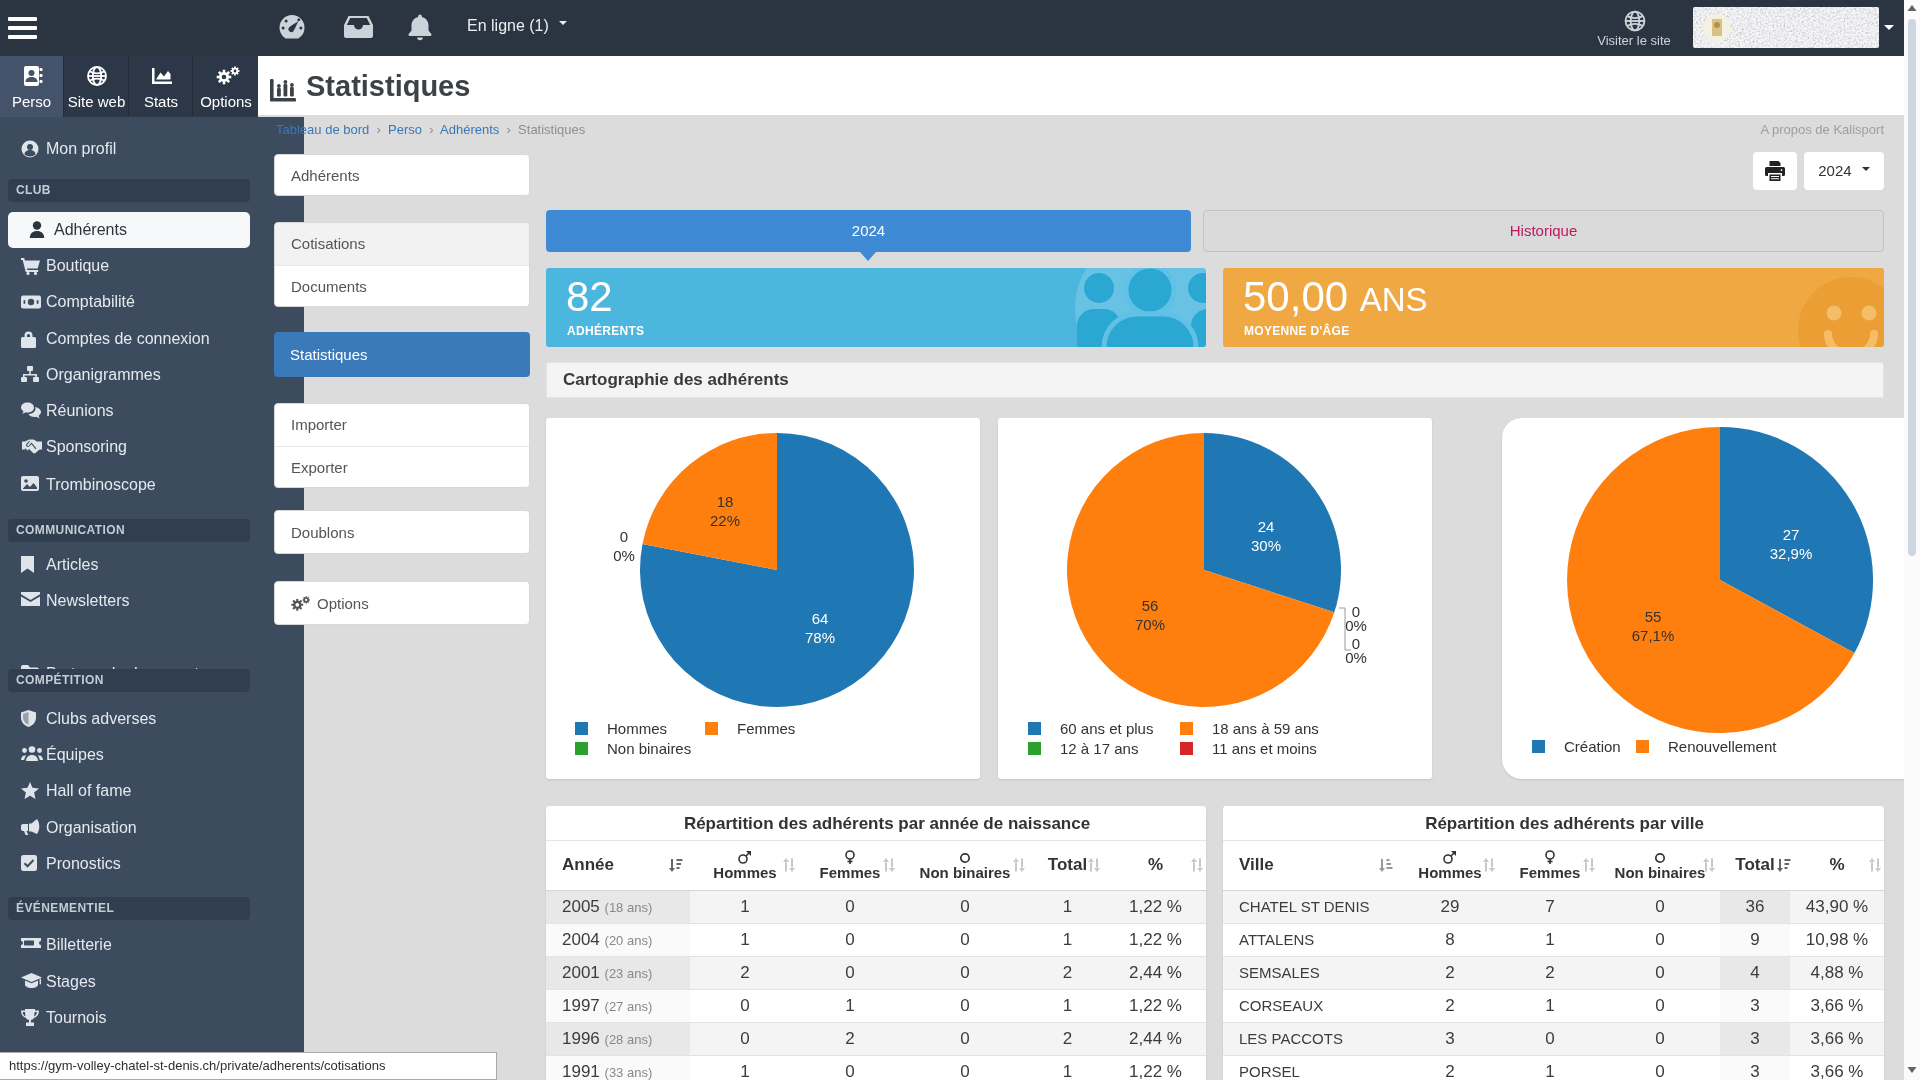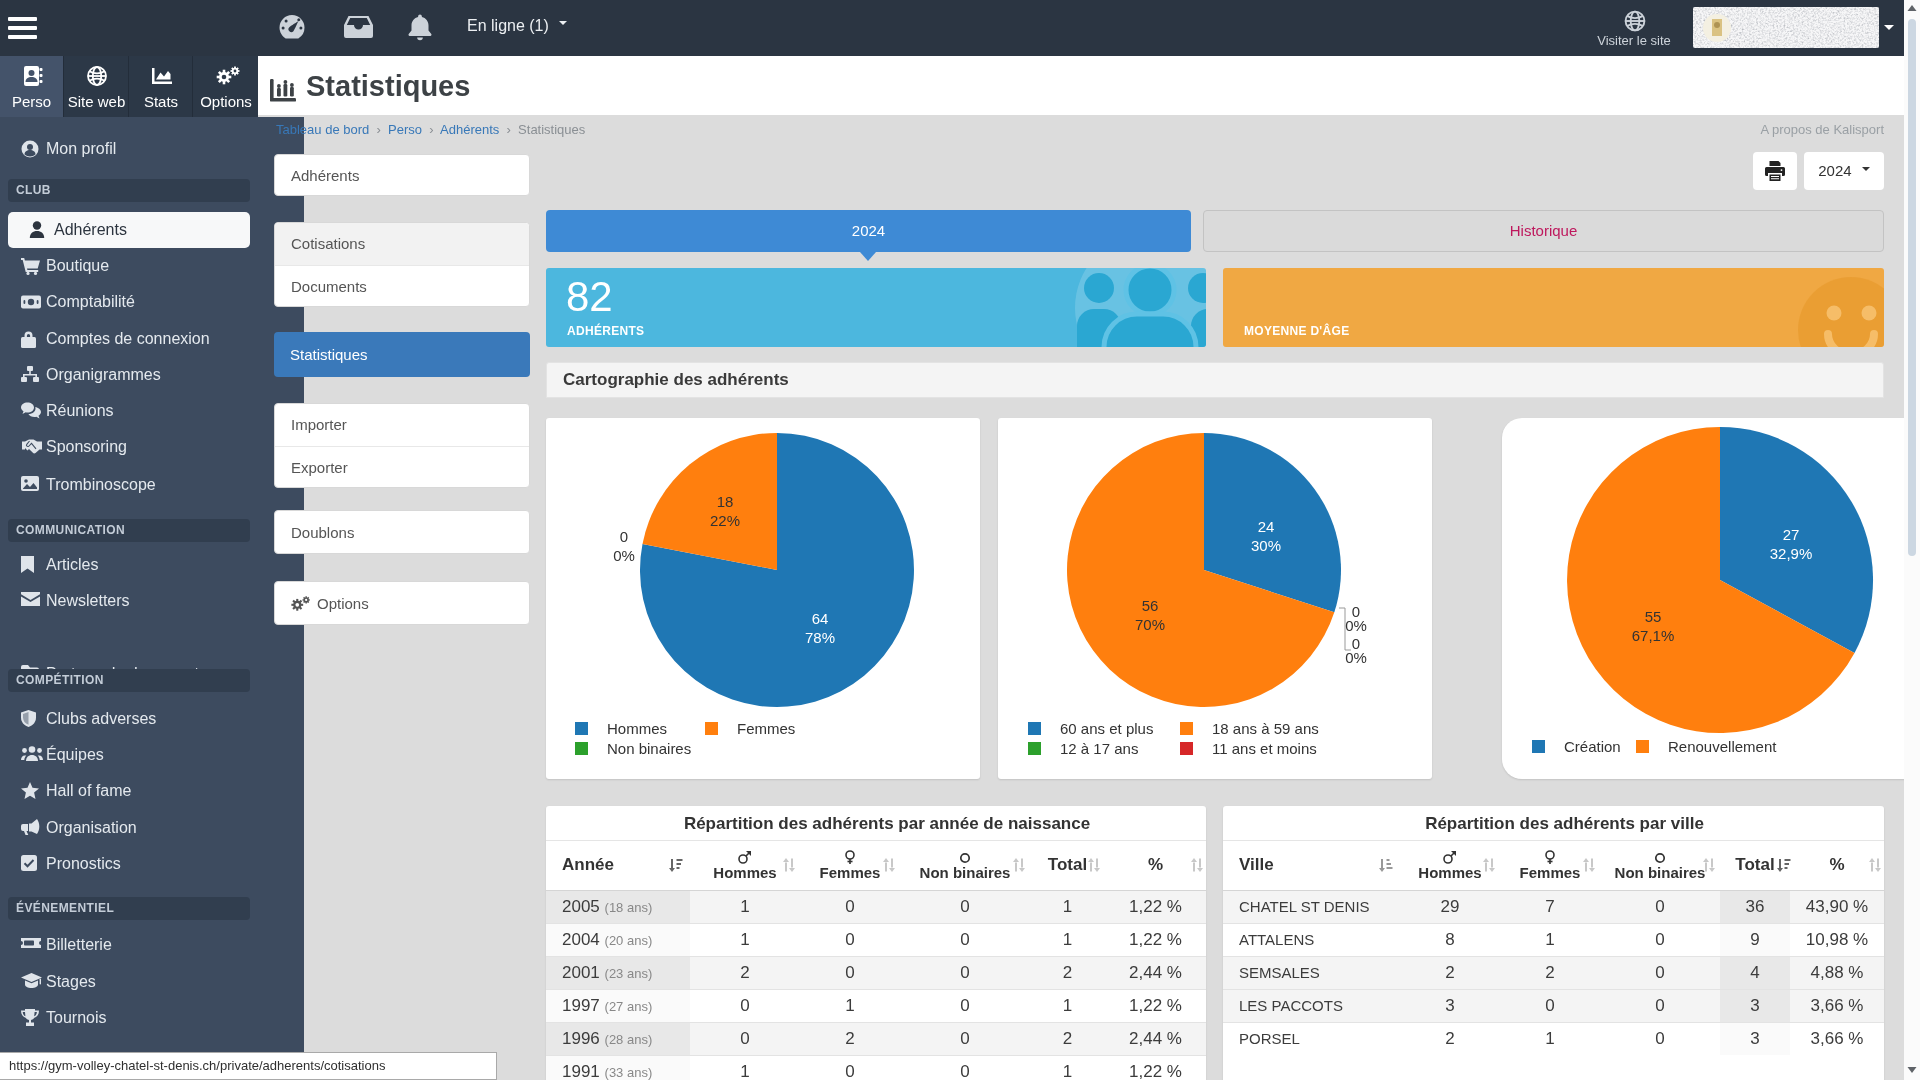--- a/index.html
+++ b/index.html
@@ -417,20 +417,21 @@
 </div>
 <div class="statbox" id="statorange">
   <svg class="abs" style="left:0;top:0;" width="661" height="79">
     <circle cx="628" cy="62" r="53" fill="#e29120" opacity="0.42"></circle>
     <g fill="#f6bd68">
       <circle cx="611" cy="45" r="7.5"></circle>
       <circle cx="646" cy="45" r="7.5"></circle>
     </g>
     <path d="M605 66 a23 21 0 0 0 46 0" fill="none" stroke="#f6bd68" stroke-width="8" stroke-linecap="round"></path>
   </svg>
+  <div class="statnum">50,00 <span style="font-size:33px;">ANS</span></div>
     <div class="statlbl">MOYENNE D'ÂGE</div>
 </div>
 <div id="cartohead">Cartographie des adhérents</div>
 <div class="piebox" id="pie1">
 <svg width="434" height="361" font-size="15" font-family="Liberation Sans, sans-serif">
   <path d="M231,152 L231,15 A137,137 0 1 1 96.5,125.9 Z" fill="#1f77b4"></path>
   <path d="M231,152 L96.5,125.9 A137,137 0 0 1 231,15 Z" fill="#ff7f0e"></path>
   <text x="179" y="89" text-anchor="middle" fill="#333">18</text>
   <text x="179" y="108" text-anchor="middle" fill="#333">22%</text>
   <text x="78" y="124" text-anchor="middle" fill="#333">0</text>
@@ -691,20 +692,28 @@
           <td>10,98 %</td>
         </tr>
 <tr class="odd">
           <td class="first" style="font-size:15px;">SEMSALES</td>
           <td>2</td>
           <td>2</td>
           <td>0</td>
           <td class="s1">4</td>
           <td>4,88 %</td>
         </tr>
+<tr class="even">
+          <td class="first" style="font-size:15px;">CORSEAUX</td>
+          <td>2</td>
+          <td>1</td>
+          <td>0</td>
+          <td class="s1">3</td>
+          <td>3,66 %</td>
+        </tr>
 <tr class="odd">
           <td class="first" style="font-size:15px;">LES PACCOTS</td>
           <td>3</td>
           <td>0</td>
           <td>0</td>
           <td class="s1">3</td>
           <td>3,66 %</td>
         </tr>
 <tr class="even">
           <td class="first" style="font-size:15px;">PORSEL</td>

